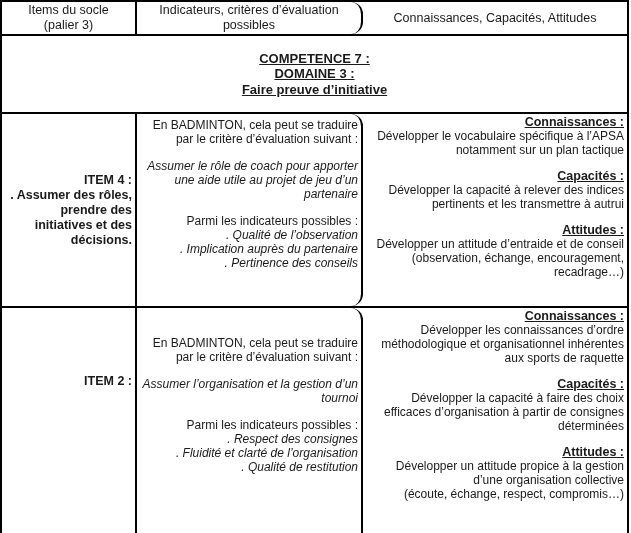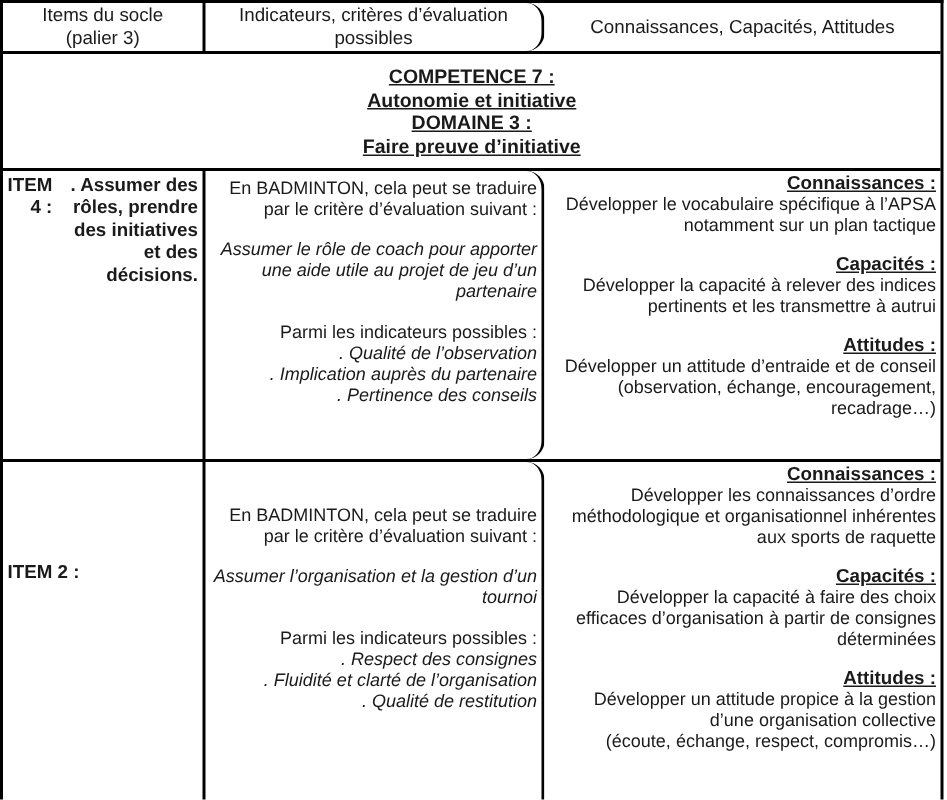--- a/index.html
+++ b/index.html
@@ -9,21 +9,21 @@
     .row { display: flex; border-bottom: 2px solid #000; box-sizing: border-box; }
     .cell { box-sizing: border-box; padding: 2px 3px; font-size: 12px; line-height: 13px; text-align: right; }
     .c1 { width: 135px; border-right: 2px solid #000; }
     .c2 { width: 226px; border-right: 2px solid #000; border-radius: 12px; }
     .c3 { flex: 1; }
     .hdr { height: 34px; }
     .hdr .cell { display: flex; align-items: center; justify-content: center; text-align: center; font-size: 12.5px; line-height: 15px; padding: 0 4px; }
     .comp { height: 76px; display: flex; flex-direction: column; align-items: center; justify-content: center; font-weight: bold; font-size: 13px; line-height: 15.5px; text-align: center; text-decoration: underline; }
     .item-row1 { height: 194px; }
     .item-row2 { height: 260px; border-bottom: none; }
-    .c1.item { display: flex; justify-content: center; font-weight: bold; font-size: 12.5px; line-height: 15px; padding-left: 3px; }
+    .c1.item { display: flex; flex-direction: column; justify-content: center; font-weight: bold; font-size: 12.5px; line-height: 15px; padding-left: 3px; }
     .c2 p, .c3 p { margin: 0; }
     .gap { height: 13px; }
     .it { font-style: italic; }
     .lbl { font-weight: bold; text-decoration: underline; font-size: 12.5px; }
     .c3 .txt { font-size: 12px; line-height: 14px; }
     .c2 .txt { font-size: 12px; line-height: 14px; }
   </style>
 </head>
 <body>
 
@@ -40,21 +40,20 @@
         <div>Indicateurs, critères d’évaluation</div>
         <div>possibles</div>
       </div>
     </div>
     <div class="cell c3">Connaissances, Capacités, Attitudes</div>
   </div>
 
   <div class="row">
     <div class="comp" style="width:100%;">
       <div>COMPETENCE  7 :</div>
-      <div>Autonomie et initiative</div>
       <div>DOMAINE 3 :</div>
       <div>Faire preuve d’initiative</div>
     </div>
   </div>
 
   <div class="row item-row1">
     <div class="cell c1 item">
       <div>ITEM 4 :</div>
       <div>. Assumer des rôles, prendre des initiatives et des décisions.</div>
     </div>

